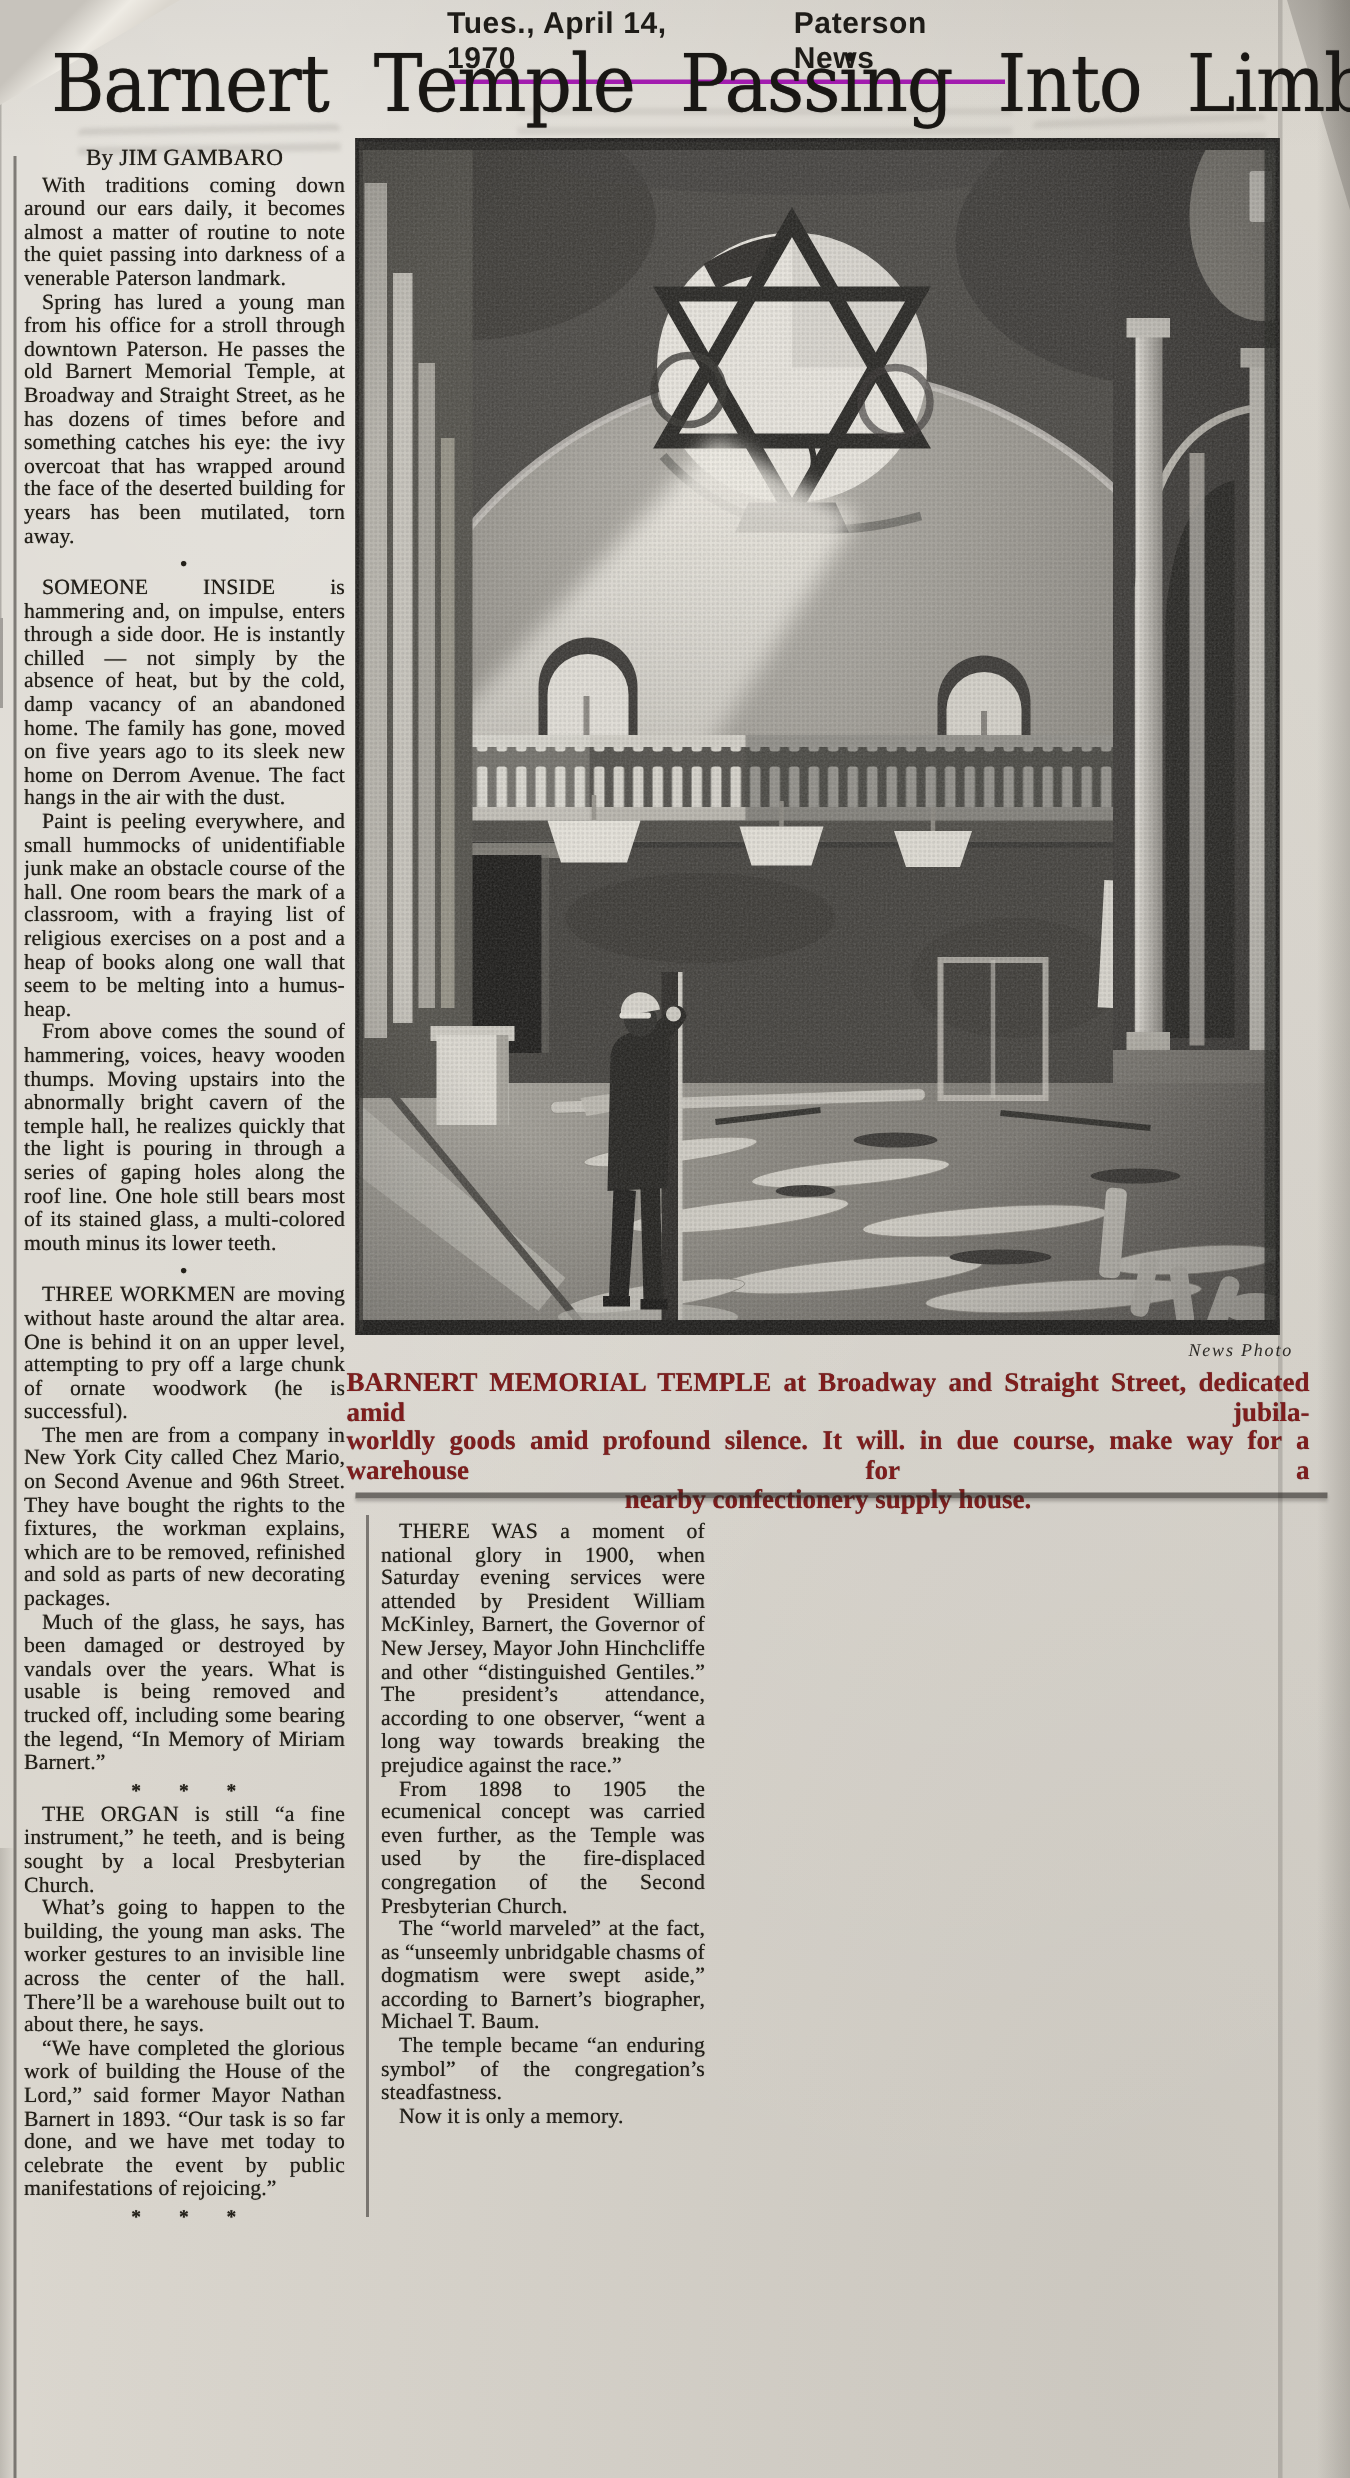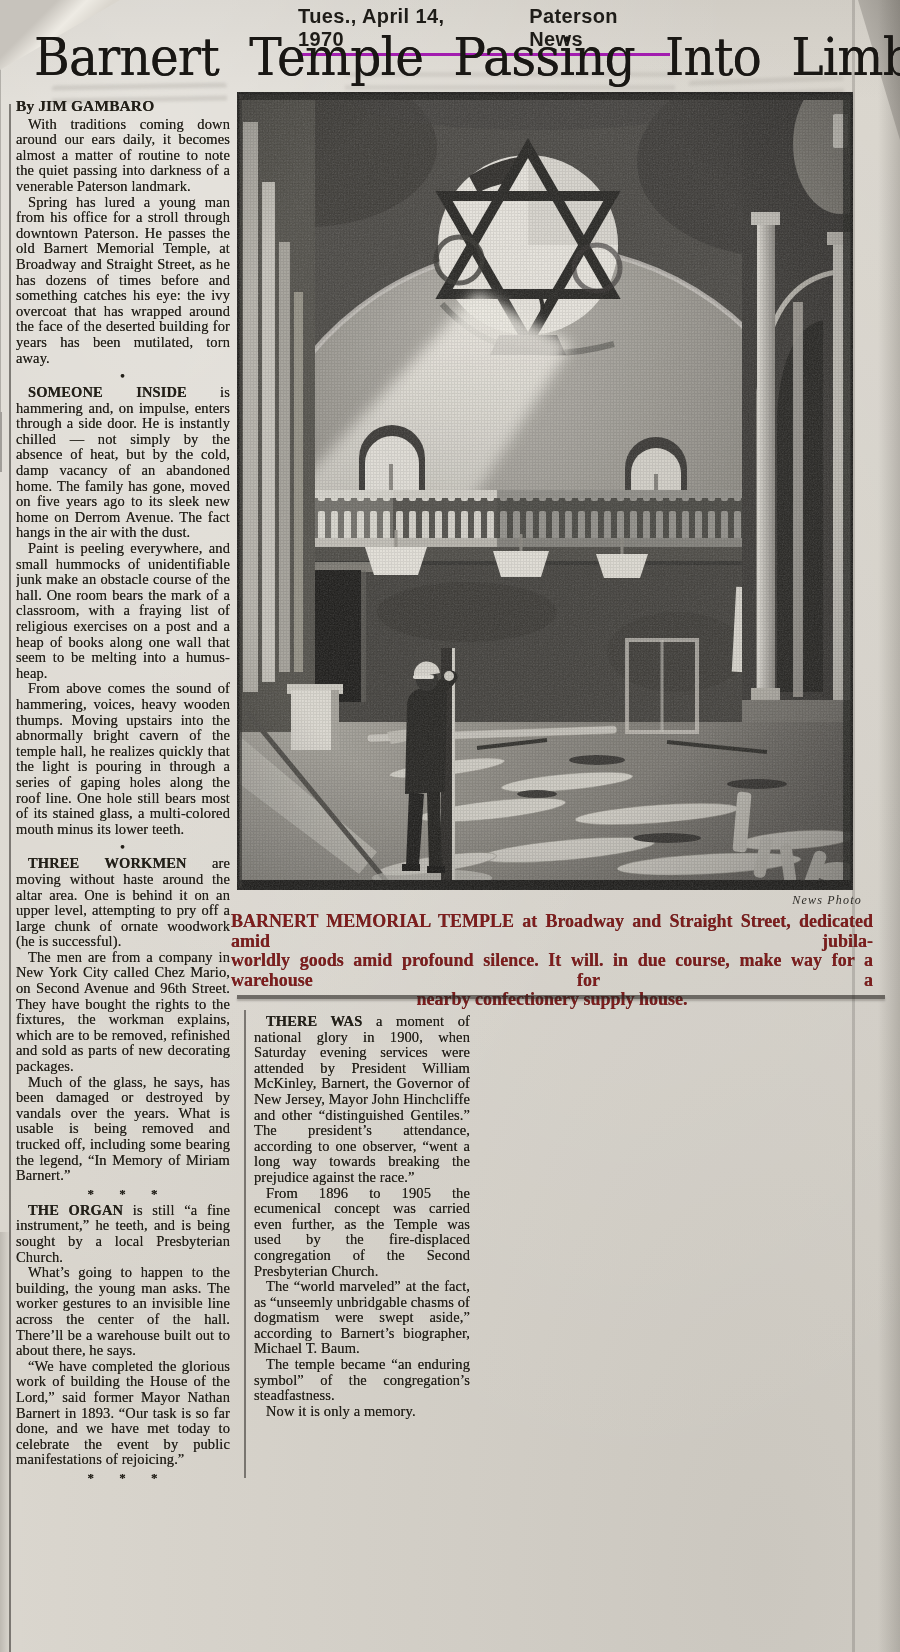--- a/index.html
+++ b/index.html
@@ -35,23 +35,23 @@
     border-bottom:3px solid #a21caf;padding-bottom:2px;color:#1e1c18;}
   .headline{position:absolute;left:34px;top:26px;margin:0;white-space:nowrap;
     font-family:"DejaVu Serif","Liberation Serif",serif;font-weight:normal;font-size:53px;color:#191714;
     letter-spacing:-1px;word-spacing:17px;transform:scaleX(.92);transform-origin:left center;
     text-shadow:0 0 .6px rgba(25,23,20,.8);}
   
   .col{position:absolute;text-align:justify;font-size:14.5px;line-height:15.6px;letter-spacing:.1px;
     text-shadow:0 0 .5px rgba(32,29,24,.75);}
   .col1{left:16px;top:98px;width:214px;height:1554px;overflow:hidden;}
   .col2{left:254px;top:1014px;width:216px;}
-  .byline{text-align:left;font-weight:bold;font-size:15.5px;margin:0 0 3px 0;text-indent:0;}
+  .byline{text-align:center;font-weight:normal;font-size:15.5px;margin:0 0 3px 0;text-indent:0;}
   .para{margin:0;text-indent:12px;}
-  .para .lead{font-weight:bold;margin-top:36px;}
+  .para .lead{font-weight:normal;margin-top:36px;}
   .t-sep{text-align:center;text-indent:0;font-weight:bold;font-size:13px;line-height:15px;
     margin:2px 0;word-spacing:20px;letter-spacing:1px;}
   
   .photo{position:absolute;left:237px;top:92px;width:616px;height:798px;background:#8f8c86;}
   .photo::after{content:'';position:absolute;inset:0;pointer-events:none;
     background:radial-gradient(circle, rgba(0,0,0,.07) 1px, transparent 1.3px);
     background-size:3px 3px;}
   .credit{position:absolute;left:680px;top:893px;width:182px;text-align:right;
     font-style:italic;font-size:12px;letter-spacing:1.2px;color:#2c2a26;}
   .caption{position:absolute;left:231px;top:912px;width:642px;font-weight:bold;font-size:18px;
@@ -333,21 +333,21 @@
       <div class="cap-line">worldly goods amid profound silence. It will. in due course, make way for a warehouse for a</div>
 
       <div class="cap-line">nearby confectionery supply house.</div>
     </div>
   <div class="cap-rule"></div>
 
   <div class="col col2">
 
       <p class="para t-p"><b class="lead">THERE WAS</b><span> a moment of national glory in 1900, when Saturday evening services were attended by President William McKinley, Barnert, the Governor of New Jersey, Mayor John Hinchcliffe and other “distinguished Gentiles.” The president’s attendance, according to one observer, “went a long way towards breaking the prejudice against the race.”</span></p>
 
-      <p class="para t-p"><span>From 1896 to 1905 the ecumenical concept was carried even further, as the Temple was used by the fire-displaced congregation of the Second Presbyterian Church.</span></p>
+      <p class="para t-p"><span>From 1898 to 1905 the ecumenical concept was carried even further, as the Temple was used by the fire-displaced congregation of the Second Presbyterian Church.</span></p>
 
       <p class="para t-p"><span>The “world marveled” at the fact, as “unseemly unbridgable chasms of dogmatism were swept aside,” according to Barnert’s biographer, Michael T. Baum.</span></p>
 
       <p class="para t-p"><span>The temple became “an enduring symbol” of the congregation’s steadfastness.</span></p>
 
       <p class="para t-p"><span>Now it is only a memory.</span></p>
     </div>
 
   <div class="rule-v rule-left"></div>
   <div class="rule-left2"></div>

